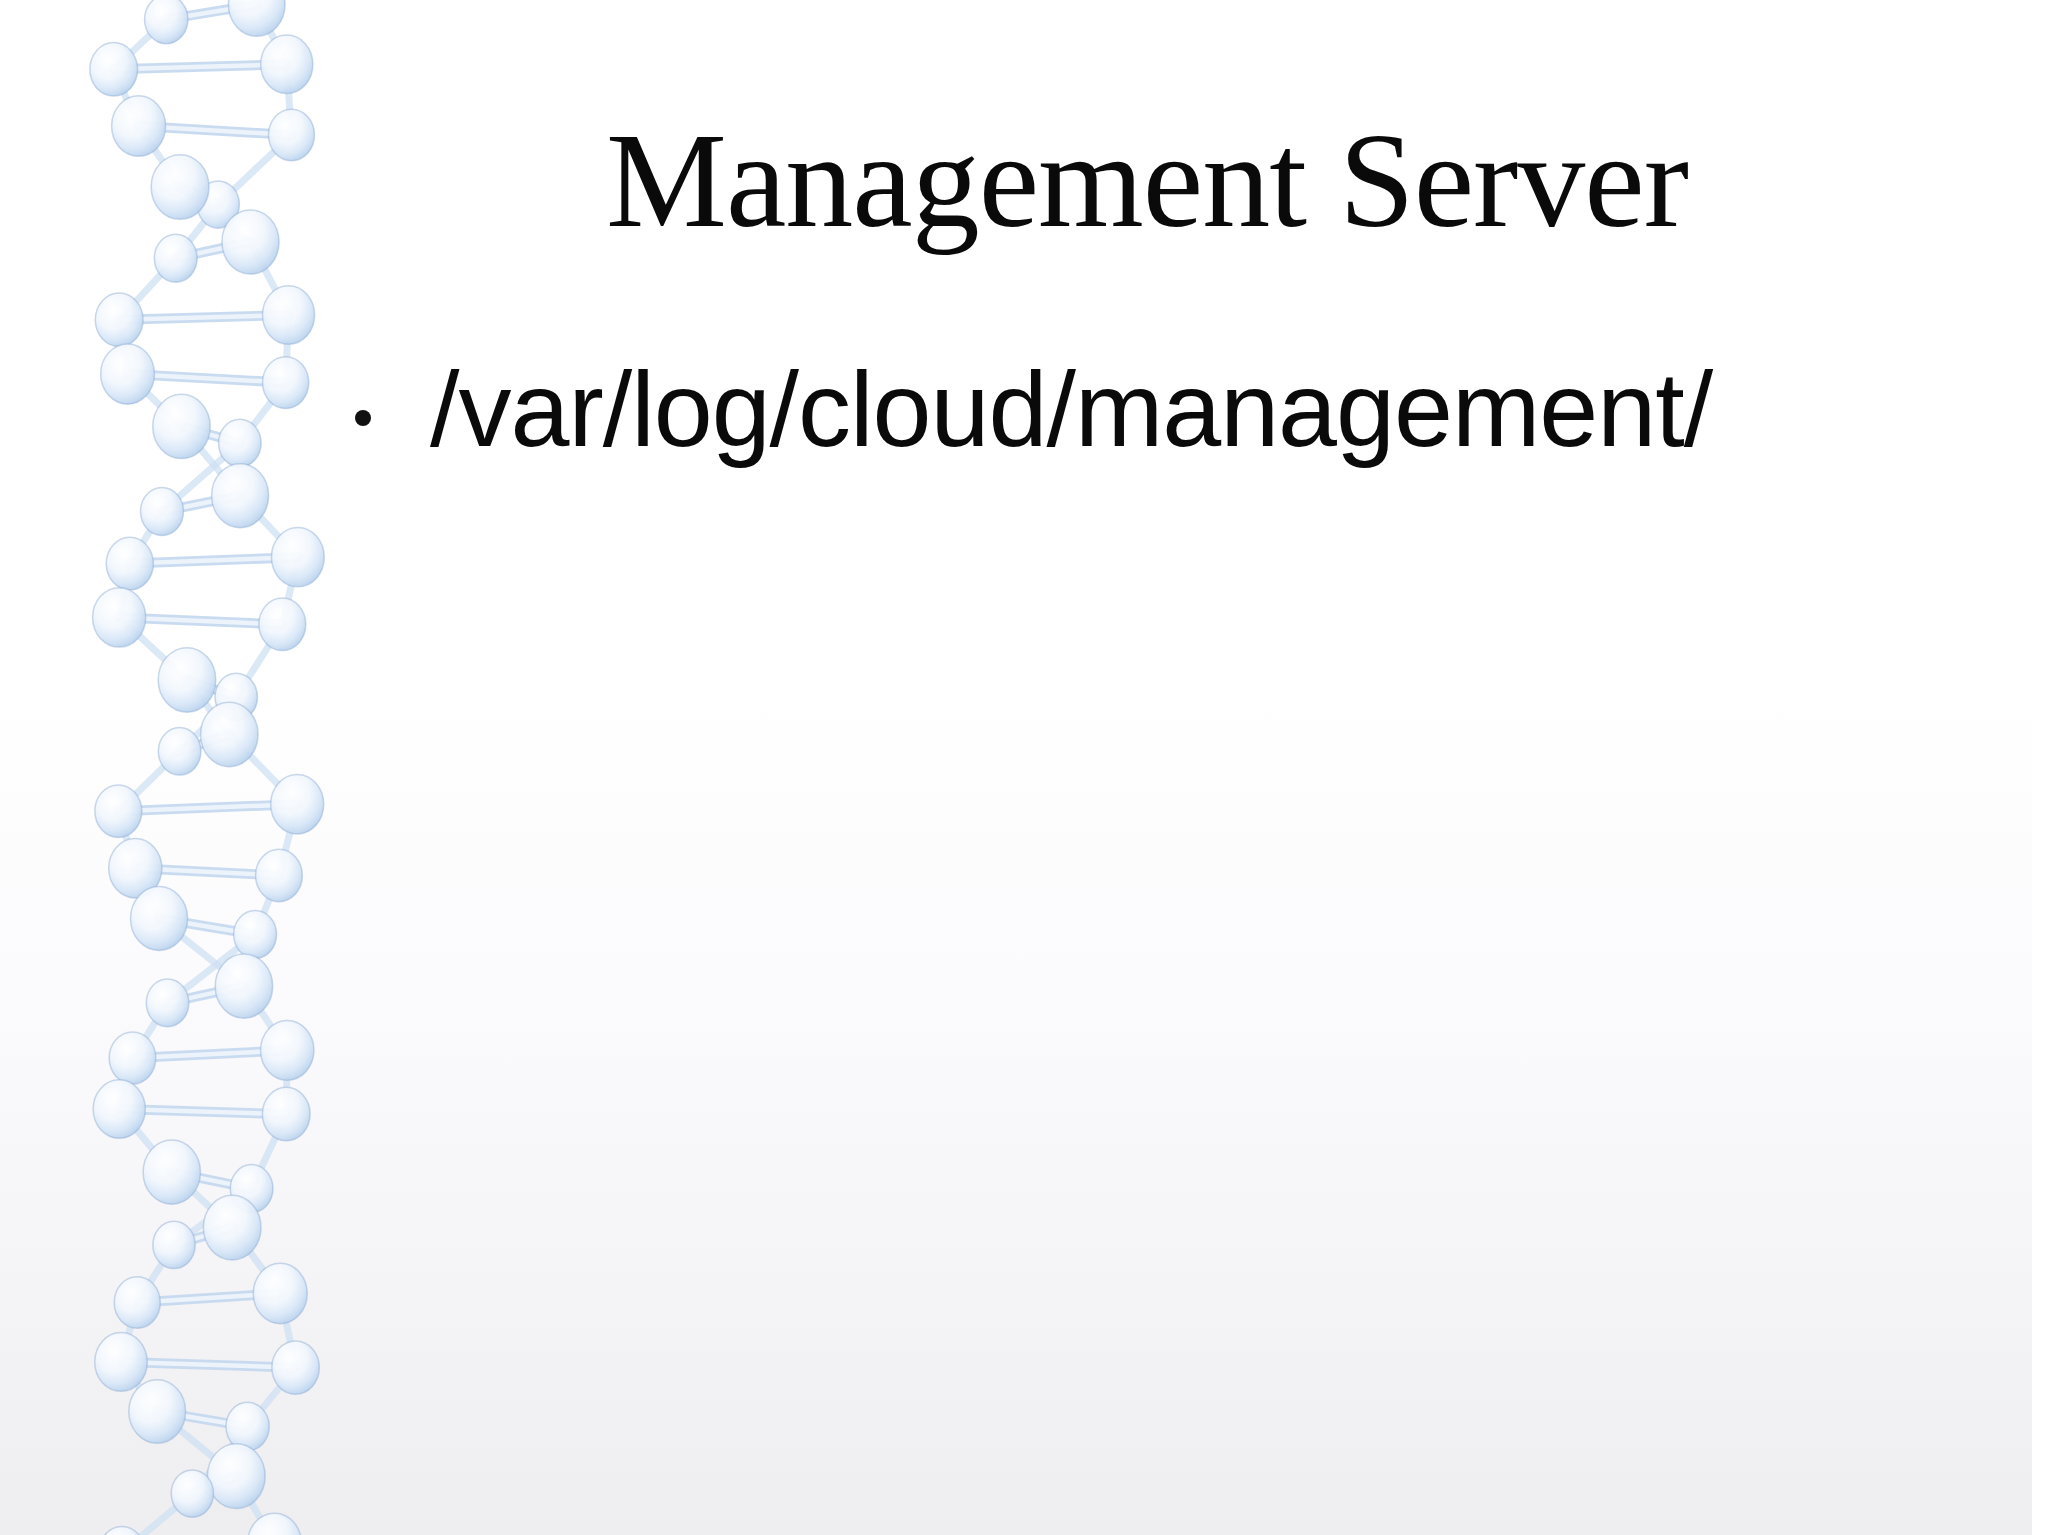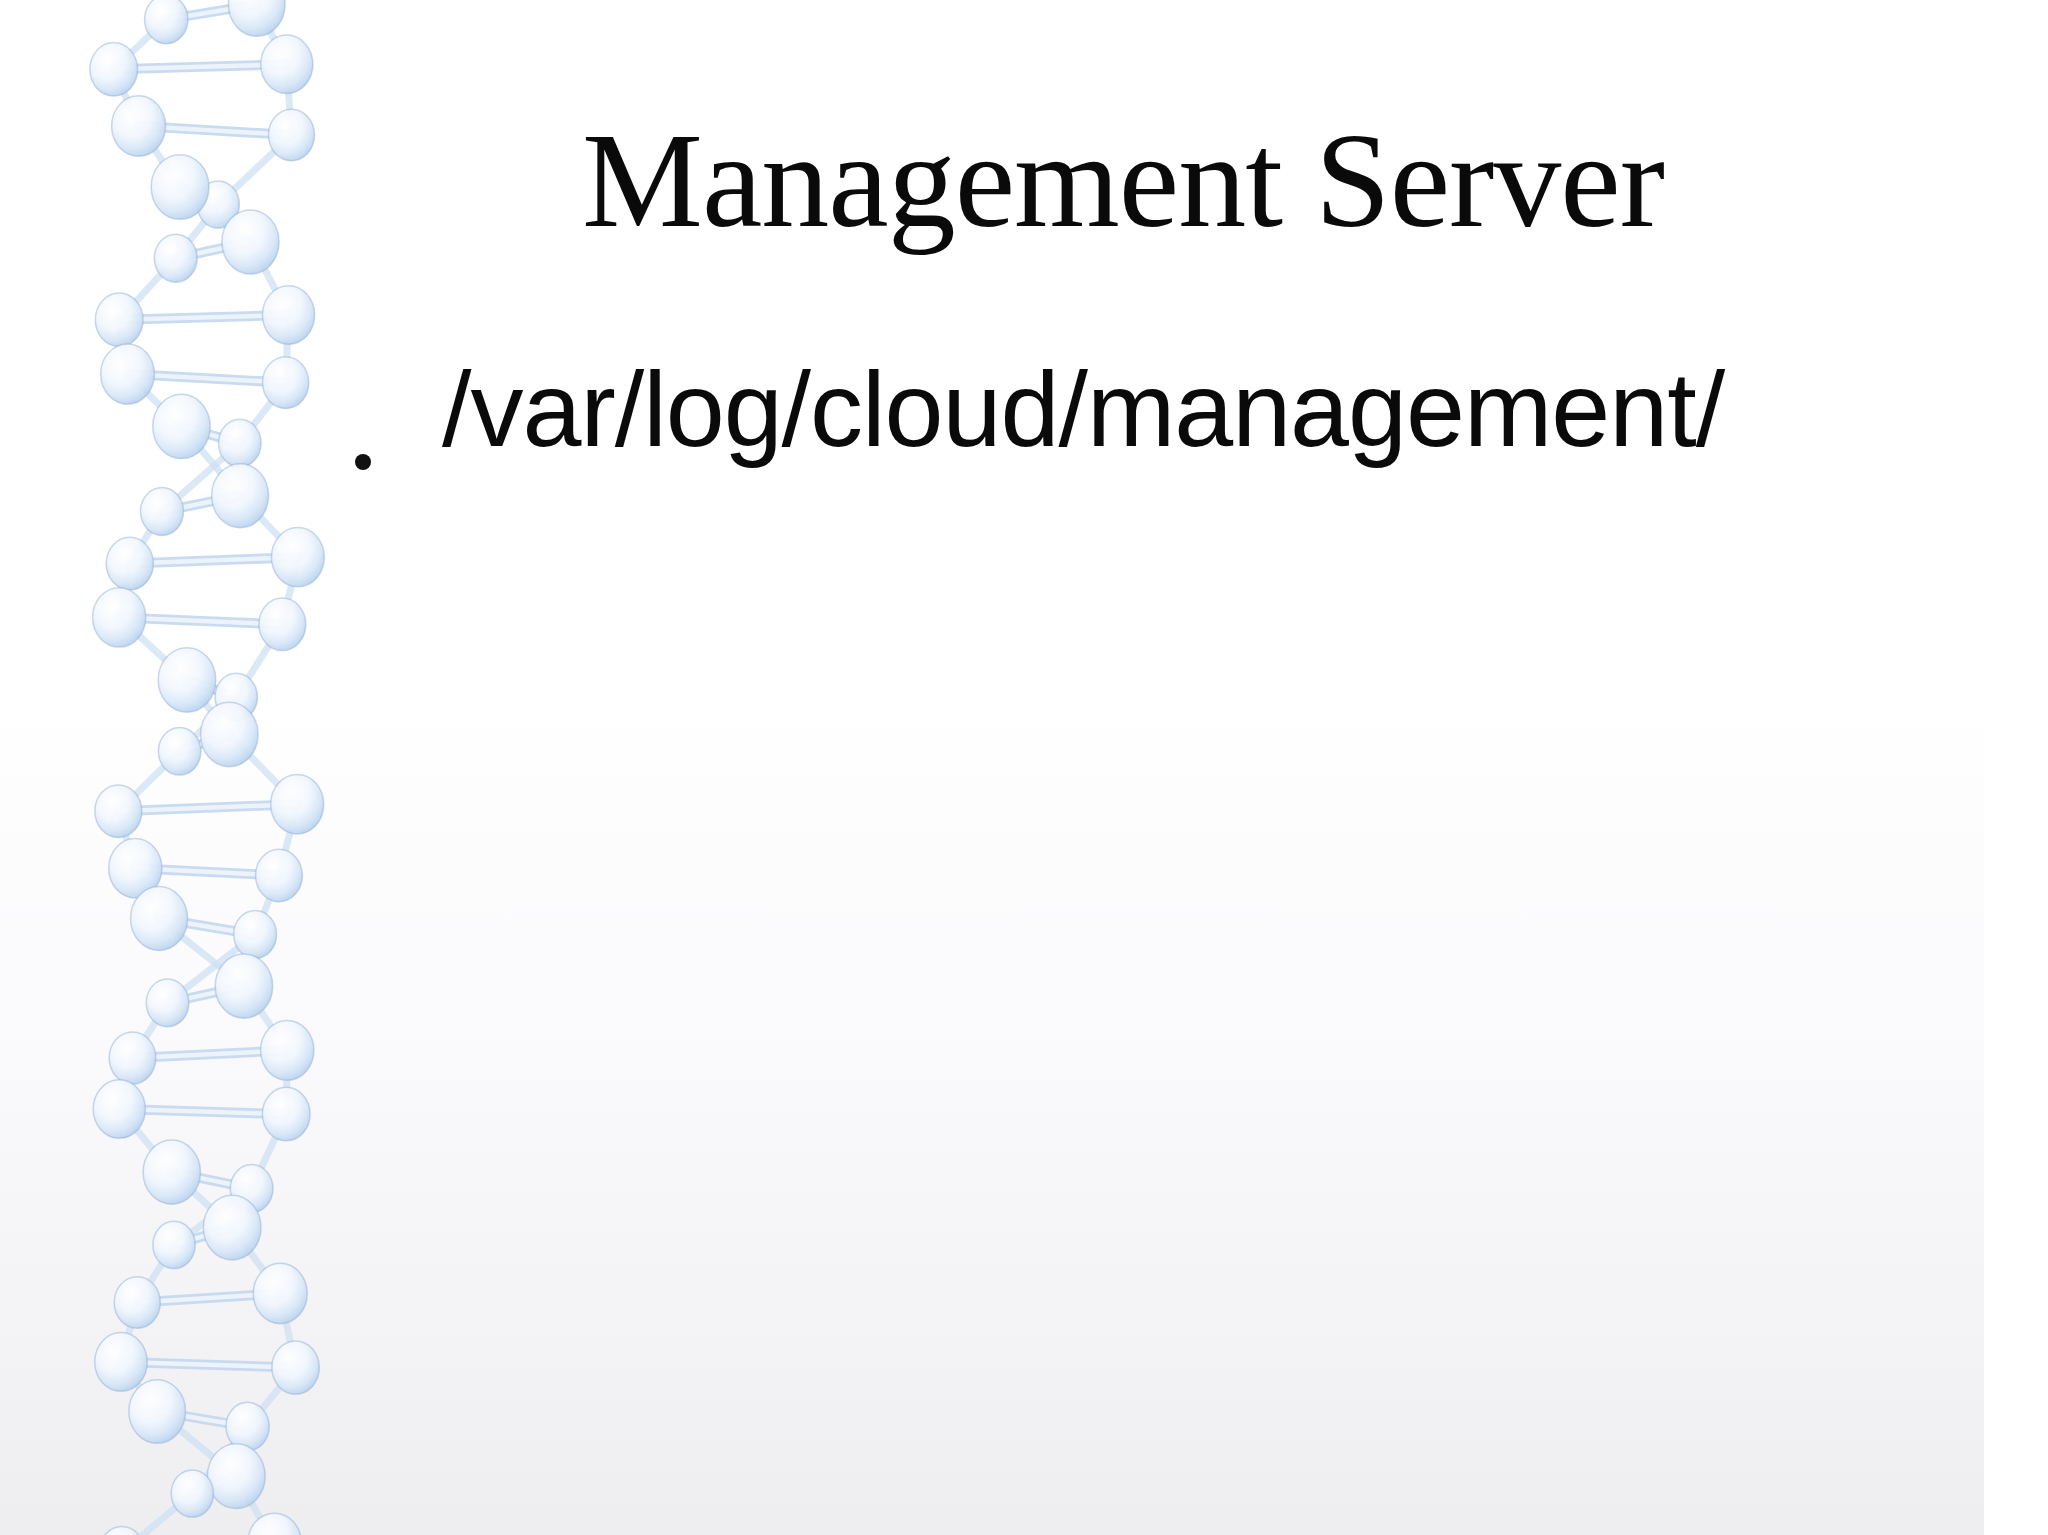--- a/index.html
+++ b/index.html
@@ -8,20 +8,21 @@
     font-family: "Liberation Sans", sans-serif;
     overflow: hidden;
   }
   .slide {
     position: relative;
     width: 1984px; height: 1535px;
     background: linear-gradient(180deg,
       #ffffff 0%, #ffffff 45%, #fbfafc 65%,
       #f5f4f6 82%, #eeedf0 100%);
     overflow: hidden;
+    padding-left: 48px;
   }
   .dna-wrap {
     position: absolute; left: 0; top: 0;
     width: 380px; height: 1535px;
     pointer-events: none;
   }
   .slide-title {
     position: absolute;
     top: 112px; left: 330px; right: 68px;
     margin: 0;
@@ -36,26 +37,25 @@
   }
   .bullet-list {
     position: absolute;
     top: 350px; left: 355px;
     width: 1460px;
     margin: 0; padding: 0;
     list-style: none;
   }
   .bullet-item {
     display: flex;
-    align-items: flex-end;
+    align-items: flex-start;
     margin: 0 0 52px 0;
     font-size: 106px;
     line-height: 1.13;
     color: #0a0a0a;
-    gap: 12px;
   }
   .bullet-dot {
     flex: 0 0 16px;
     width: 16px; height: 16px;
     margin-top: 60px;
     margin-right: 59px;
     border-radius: 50%;
     background: #111111;
   }
   .bullet-text {

